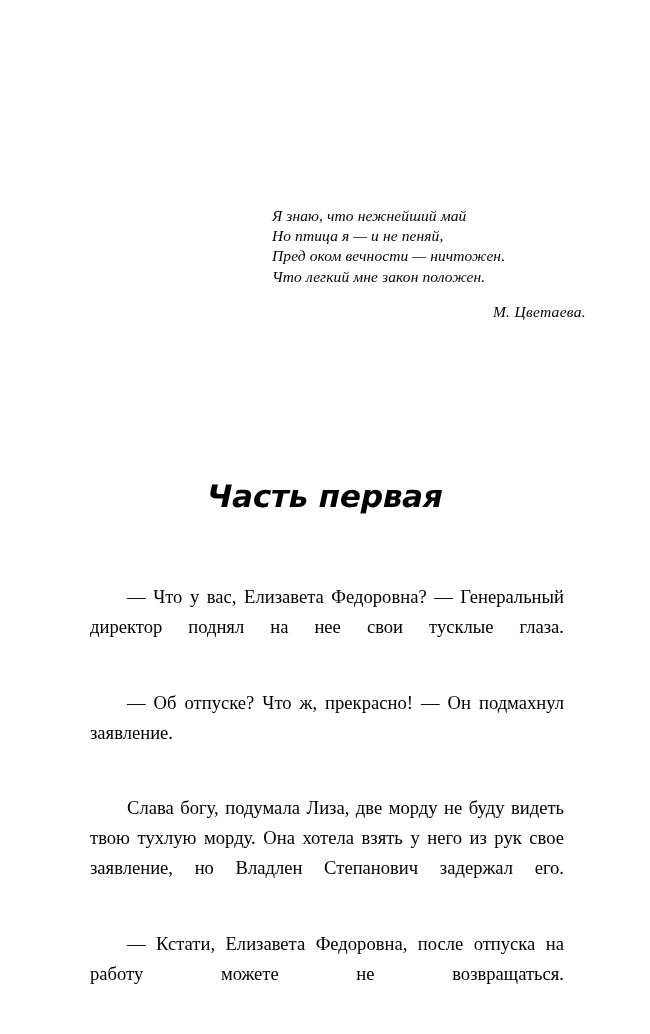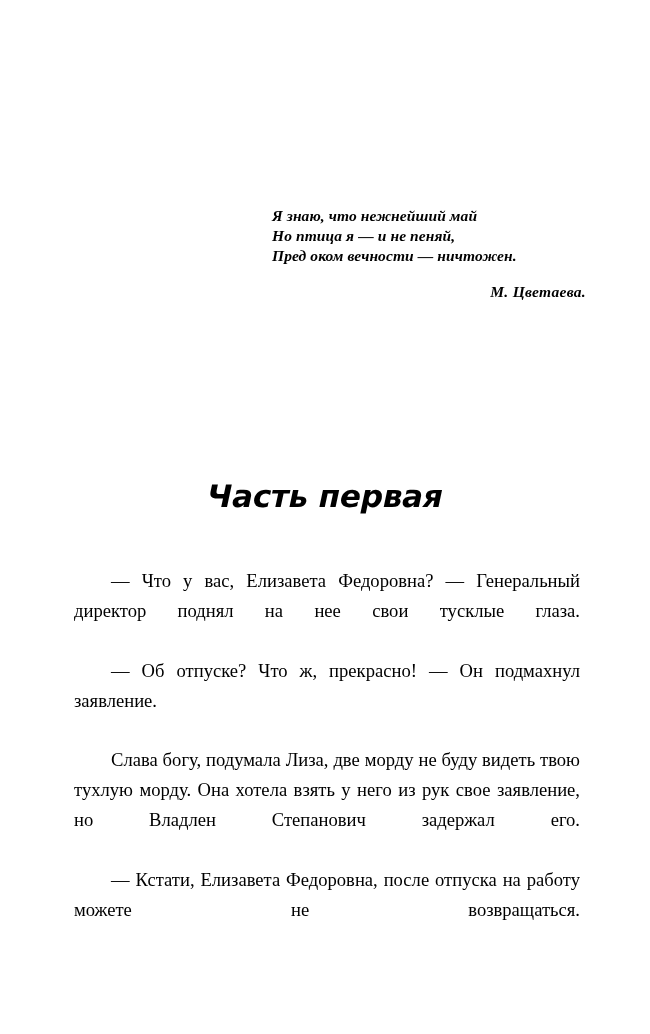--- a/index.html
+++ b/index.html
@@ -25,21 +25,20 @@
   .epigraph {
     position: absolute;
     left: 272px;
     top: 206px;
     width: 314px;
     font-style: italic;
     font-size: 15.5px;
     line-height: 20.2px;
     letter-spacing: 0.1px;
     white-space: nowrap;
-    font-weight: bold;
   }
 
   .epigraph-line {
     display: block;
     text-align: left;
   }
 
   .epigraph-attribution {
     display: block;
     text-align: right;
@@ -70,21 +69,21 @@
     top: 566px;
     width: 506px;
     font-size: 18.6px;
     line-height: 29.9px;
     text-align: justify;
     text-justify: inter-word;
     hyphens: manual;
   }
 
   .body-text p {
-    margin: 0;
+    margin: 16px;
     text-indent: 37px;
     text-align: justify;
   }
 
   .body-text p:last-child {
     text-align: justify;
   }
 
   
   .body-text p::after {
@@ -95,20 +94,21 @@
 </style>
 </head>
 <body>
 
 <div class="page">
 
   <div class="epigraph">
     <span class="epigraph-line">Я знаю, что нежнейший май</span>
     <span class="epigraph-line">Но птица я  — и не пеняй,</span>
     <span class="epigraph-line">Пред оком вечности  — ничтожен.</span>
+    <span class="epigraph-line">Что легкий мне закон положен.</span>
     <span class="epigraph-attribution">М.  Цветаева.</span>
   </div>
 
   <h1 class="chapter-heading">Часть первая</h1>
 
   <div class="body-text">
     <p>—    Что у вас, Елизавета Федоровна?  — Генераль­ный директор поднял на нее свои тусклые глаза.</p>
     <p>—    Об отпуске? Что ж, прекрасно! — Он под­махнул заявление.</p>
     <p>Слава богу, подумала Лиза, две морду не буду ви­деть твою тухлую морду. Она хотела взять у него из рук свое заявление, но Владлен Степанович задержал его.</p>
     <p>—    Кстати, Елизавета Федоровна, после отпуска на работу можете не возвращаться.</p>

